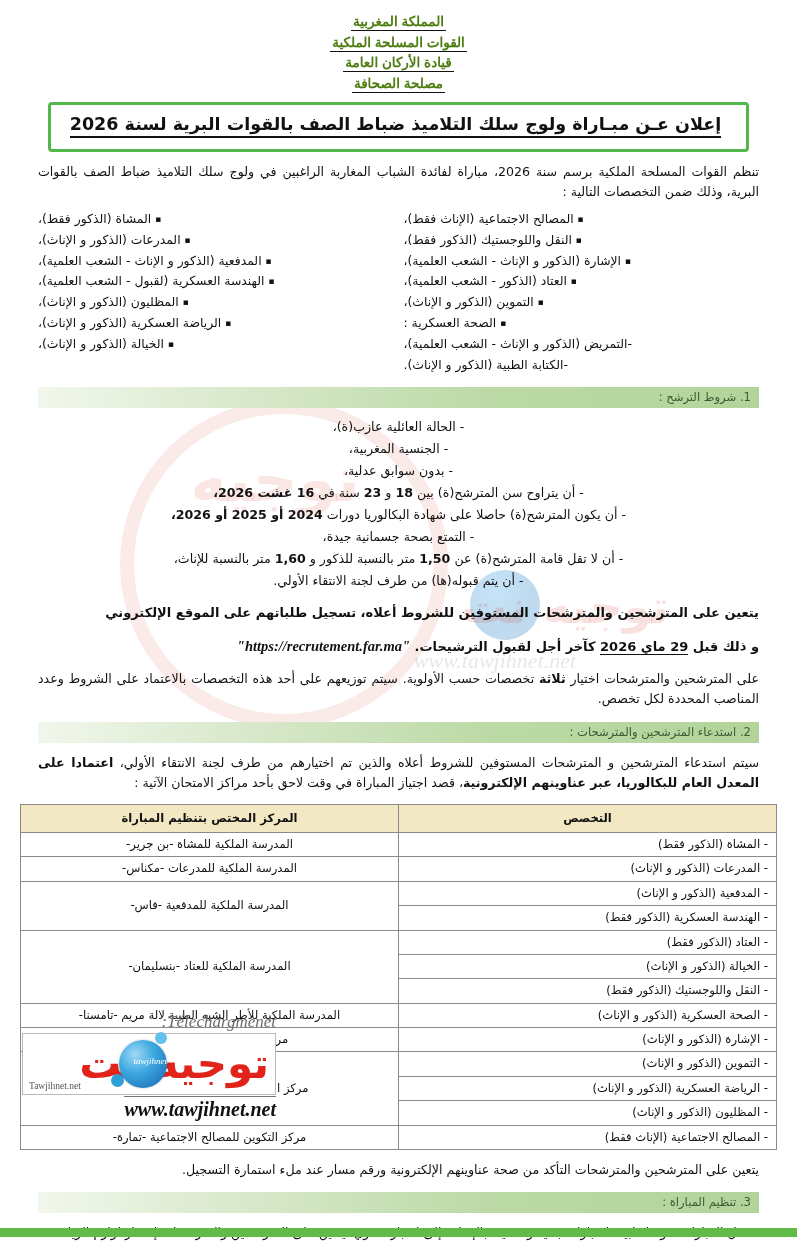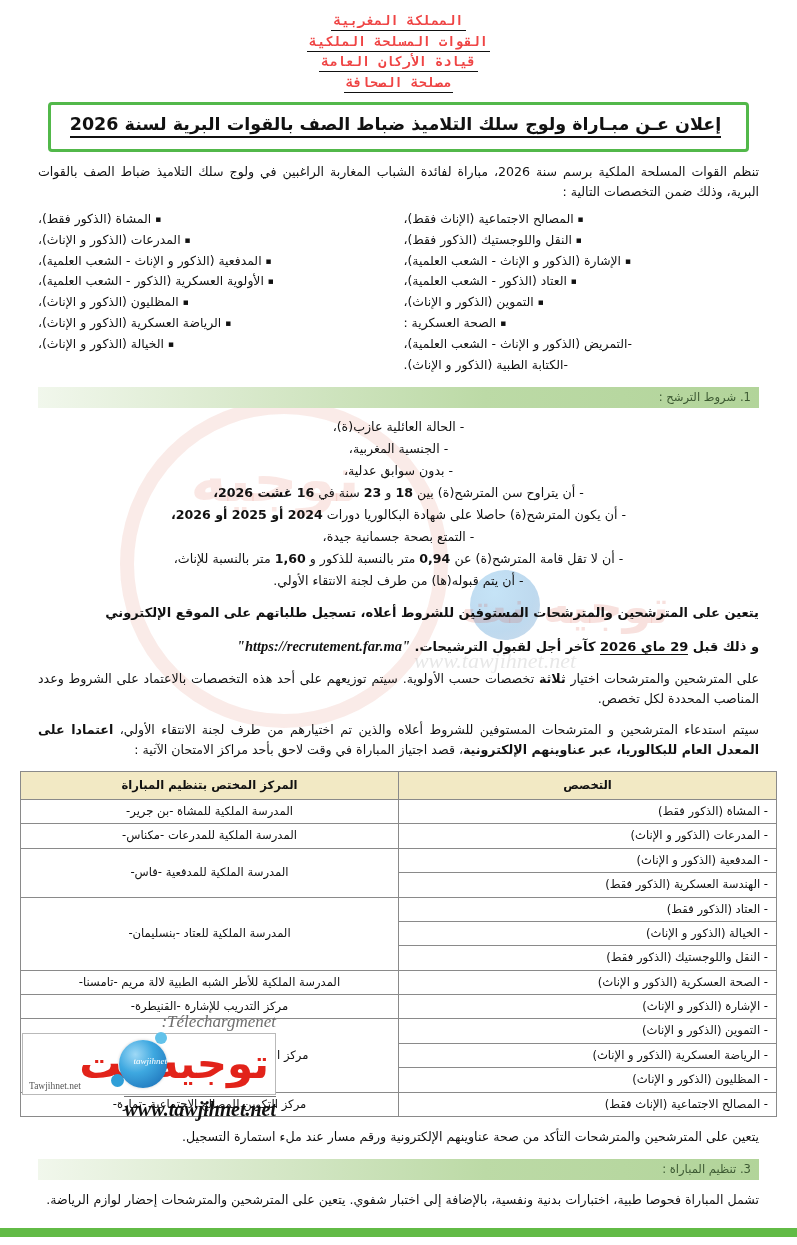--- a/index.html
+++ b/index.html
@@ -39,22 +39,22 @@
   }
   .wm-url-faint {
     left:330px; top:648px; width:330px;
     font-family:"Liberation Serif", serif; font-style:italic;
     font-size:22px; color:rgba(120,120,120,0.18); text-align:center;
   }
 
   
   .header { padding-top:12px; text-align:center; position:relative; z-index:2; }
   .header-line {
-    font-family:Liberation Mono, monospace;
-    font-size:13.5px; font-weight:bold; color:#ef4444;
+    font-family:Liberation Sans, sans-serif;
+    font-size:13.5px; font-weight:bold; color:#4d7c0f;
     line-height:1.52; display:block;
   }
   .header-line span { border-bottom:1.3px solid #111; padding:0 2px 1px 2px; }
 
   
   .title-wrap { margin:8px 48px 0 48px; position:relative; z-index:2; }
   .title-box {
     border:3px solid #52b84a;
     border-radius:4px;
     background:#fff;
@@ -232,21 +232,21 @@
           <li><span class="b">▪</span> <span>الصحة العسكرية :</span></li>
           <li class="sub-item">-التمريض (الذكور و الإناث - الشعب العلمية)،</li>
           <li class="sub-item">-الكتابة الطبية (الذكور و الإناث).</li>
         </ul>
       </div>
       <div class="spec-col">
         <ul class="bullets">
           <li><span class="b">▪</span> <span>المشاة (الذكور فقط)،</span></li>
           <li><span class="b">▪</span> <span>المدرعات (الذكور و الإناث)،</span></li>
           <li><span class="b">▪</span> <span>المدفعية (الذكور و الإناث - الشعب العلمية)،</span></li>
-          <li><span class="b">▪</span> <span>الأولوية العسكرية (الذكور - الشعب العلمية)،</span></li>
+          <li><span class="b">▪</span> <span>الهندسة العسكرية (لقبول - الشعب العلمية)،</span></li>
           <li><span class="b">▪</span> <span>المظليون (الذكور و الإناث)،</span></li>
           <li><span class="b">▪</span> <span>الرياضة العسكرية (الذكور و الإناث)،</span></li>
           <li><span class="b">▪</span> <span>الخيالة (الذكور و الإناث)،</span></li>
         </ul>
       </div>
     </div>
   </div>
 
   <div class="sec-bar">
     <span class="sec-bar-text">1. شروط الترشح :</span>
@@ -258,38 +258,41 @@
       <li>- الجنسية المغربية،</li>
       <li>- بدون سوابق عدلية،</li>
       <li>
         <span>- أن يتراوح سن المترشح(ة) بين </span><b>18</b><span> و </span><b>23</b><span> سنة في </span><b>16 غشت 2026،</b>
       </li>
       <li>
         <span>- أن يكون المترشح(ة) حاصلا على شهادة البكالوريا دورات </span><b>2024 أو 2025 أو 2026،</b>
       </li>
       <li>- التمتع بصحة جسمانية جيدة،</li>
       <li>
-        <span>- أن لا تقل قامة المترشح(ة) عن </span><b>0,94</b><span> متر بالنسبة للذكور و </span><b>1,60</b><span> متر بالنسبة للإناث،</span>
+        <span>- أن لا تقل قامة المترشح(ة) عن </span><b>1,50</b><span> متر بالنسبة للذكور و </span><b>1,60</b><span> متر بالنسبة للإناث،</span>
       </li>
       <li>- أن يتم قبوله(ها) من طرف لجنة الانتقاء الأولي.</li>
     </ul>
 
     <p class="emph">
       <span>يتعين على المترشحين والمترشحات المستوفين للشروط أعلاه، تسجيل طلباتهم على الموقع الإلكتروني</span>
     </p>
     <p class="emph emph-line2">
       <span>و ذلك قبل </span><span class="date-u">29 ماي 2026</span><span> كآخر أجل لقبول الترشيحات.</span>
       <span class="url">"https://recrutement.far.ma"</span>
     </p>
 
     <p class="para">
       <span>على المترشحين والمترشحات اختيار </span><b>ثلاثة</b><span> تخصصات حسب الأولوية. سيتم توزيعهم على أحد هذه التخصصات بالاعتماد على الشروط وعدد المناصب المحددة لكل تخصص.</span>
     </p>
   </div>
 
+  <div class="sec-bar">
+    <span class="sec-bar-text">2. استدعاء المترشحين والمترشحات :</span>
+  </div>
 
   <div class="content">
     <p class="para">
       <span>سيتم استدعاء المترشحين و المترشحات المستوفين للشروط أعلاه والذين تم اختيارهم من طرف لجنة الانتقاء الأولي، </span><b>اعتمادا على المعدل العام للبكالوريا، عبر عناوينهم الإلكترونية</b><span>، قصد اجتياز المباراة في وقت لاحق بأحد مراكز الامتحان الآتية :</span>
     </p>
   </div>
 
   <div class="tbl-wrap">
     <table class="main-tbl">
       <thead>

